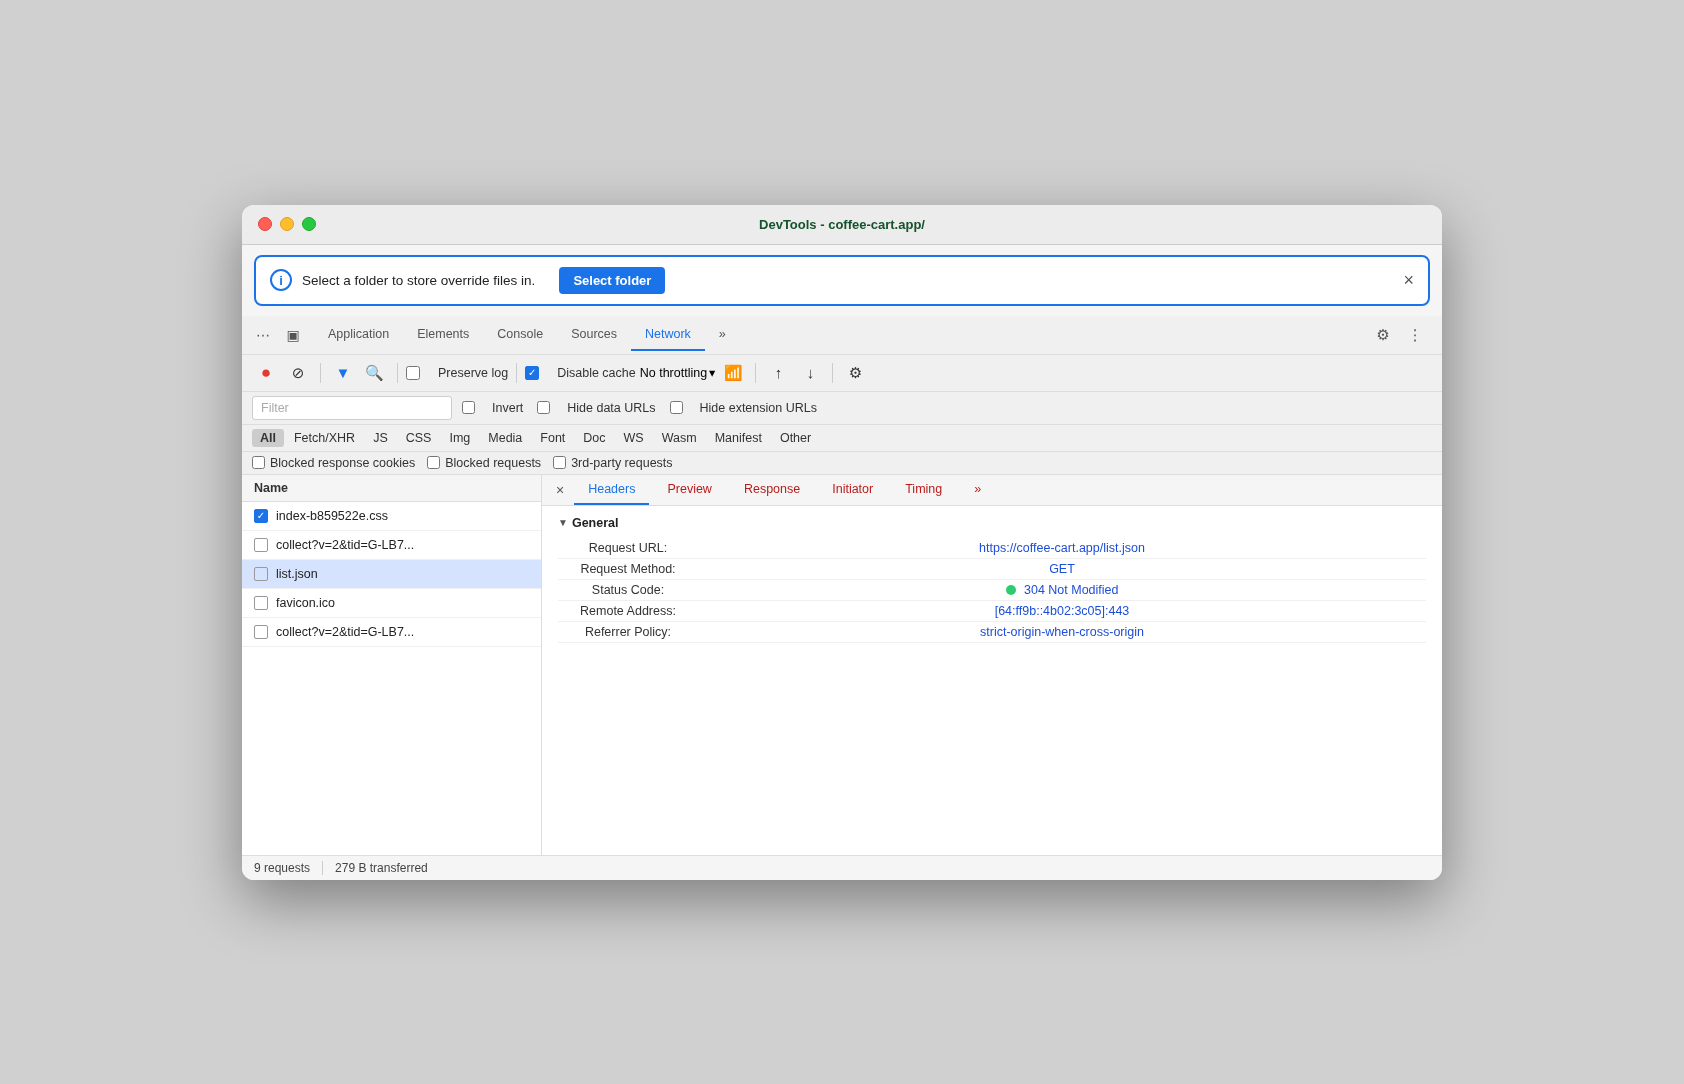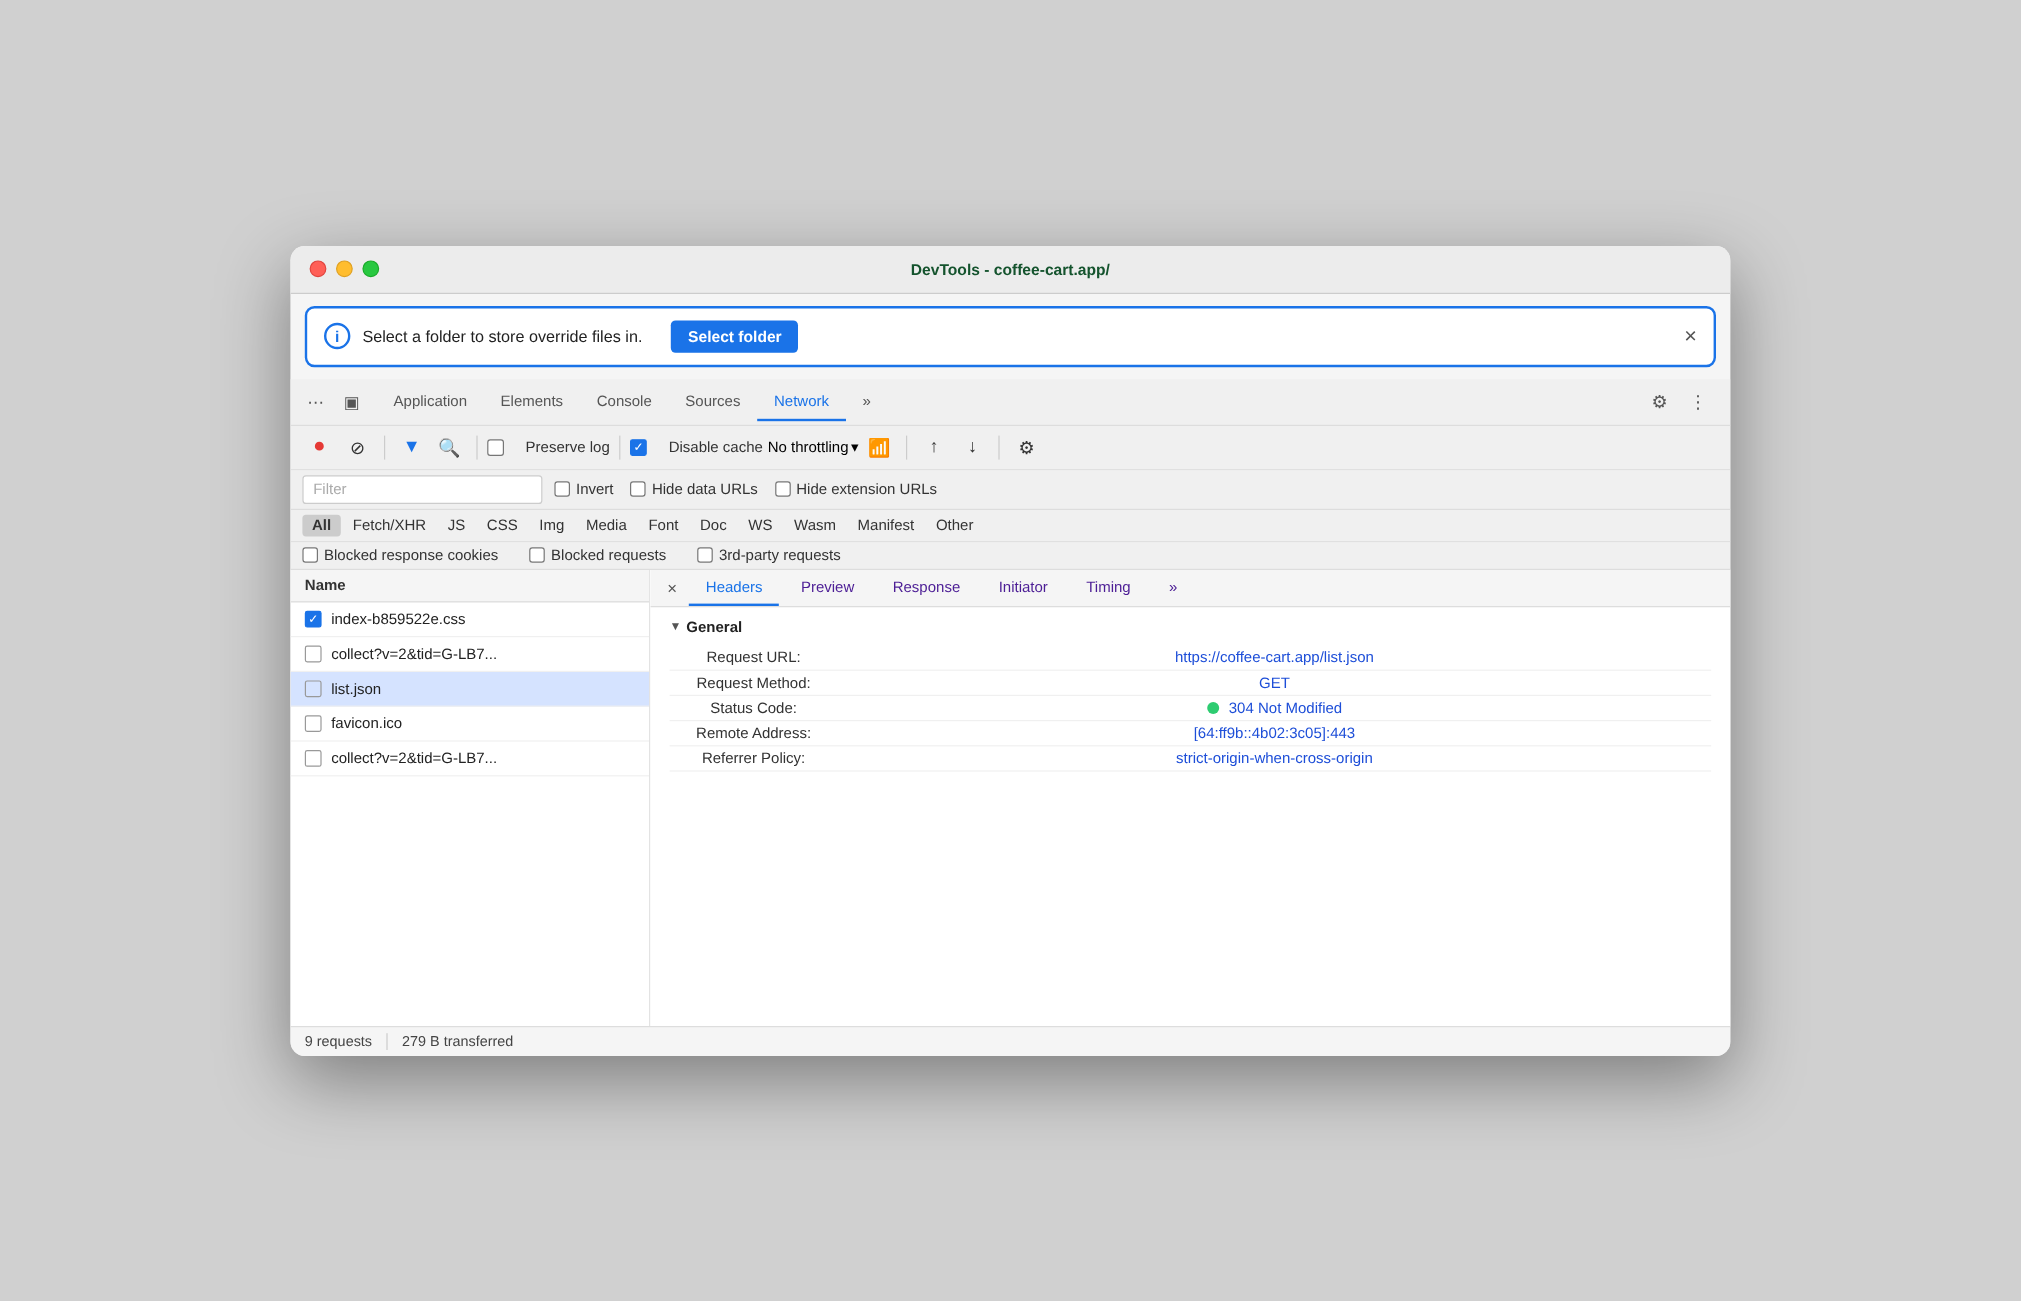--- a/index.html
+++ b/index.html
@@ -239,21 +239,21 @@
     }
     .filter-input::placeholder { color: #aaa; }
     .filter-checkbox-group {
       display: flex;
       gap: 14px;
       align-items: center;
     }
     .filter-checkbox-label {
       display: flex;
       align-items: center;
-      gap: 5px;
+      gap: 17px;
       font-size: 12.5px;
       color: #333;
     }
 
     
     .type-filter-row {
       background: #f0f0f0;
       border-bottom: 1px solid #ddd;
       display: flex;
       align-items: center;
@@ -275,21 +275,21 @@
       font-weight: 600;
     }
 
     
     .blocked-row {
       background: #f0f0f0;
       border-bottom: 1px solid #ddd;
       display: flex;
       align-items: flex-end;
       padding: 4px 10px;
-      gap: 26px;
+      gap: 12px;
     }
     .blocked-label {
       display: flex;
       align-items: center;
       gap: 5px;
       font-size: 12.5px;
       color: #333;
     }
 
     
@@ -359,21 +359,21 @@
     }
     .details-close {
       font-size: 14px;
       color: #555;
       cursor: pointer;
       padding: 6px;
     }
     .details-tab {
       padding: 7px 14px;
       font-size: 12.5px;
-      color: #4c1d95;
+      color: #b91c1c;
       cursor: pointer;
       border-bottom: 2px solid transparent;
     }
     .details-tab.active {
       color: #1a73e8;
       border-bottom: 2px solid #1a73e8;
       font-weight: 500;
     }
 
     

